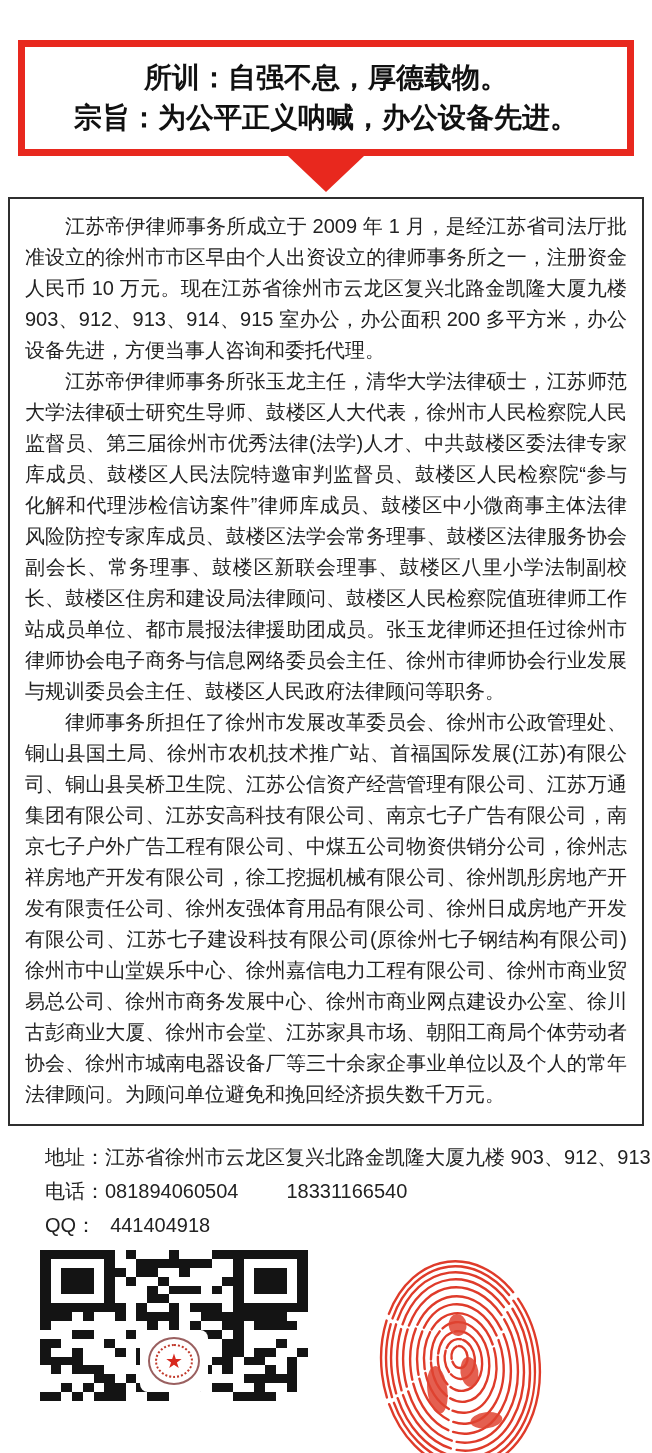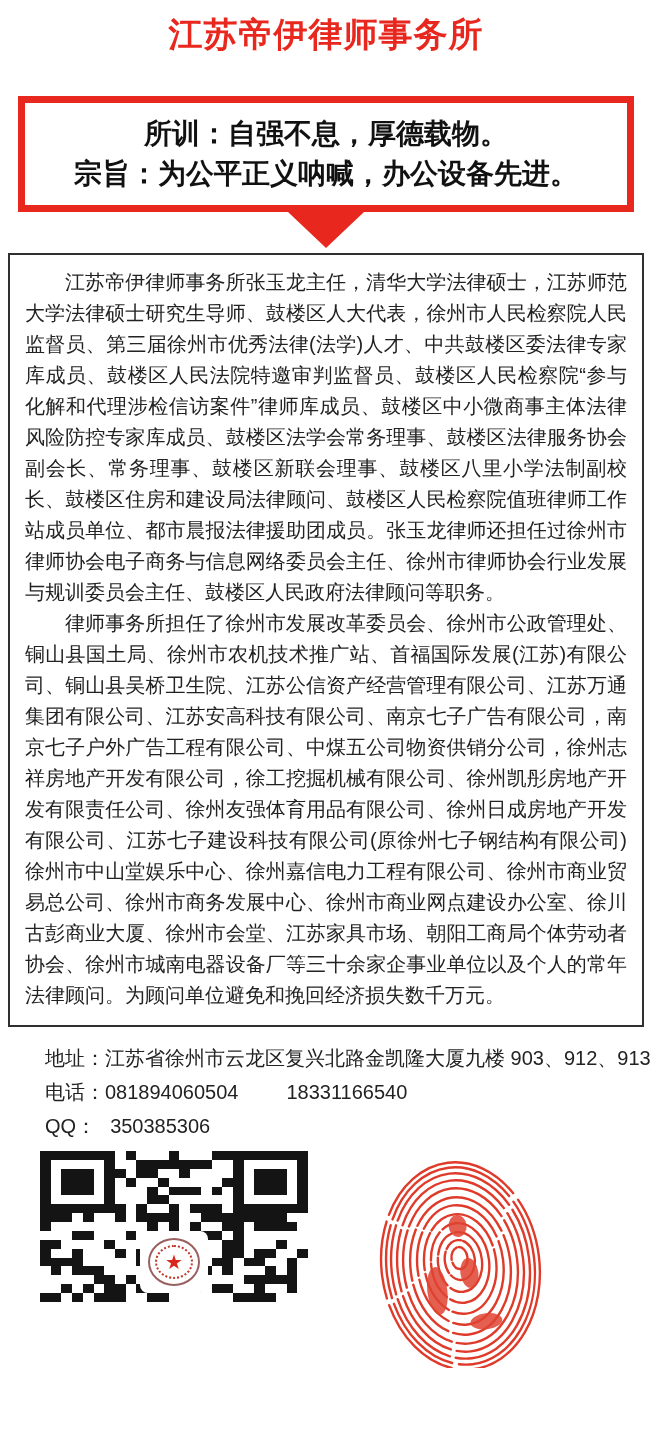--- a/index.html
+++ b/index.html
@@ -63,43 +63,43 @@
   }
   .star { color:#d8281e; font-size:20px; line-height:1; position:relative; }
 
   .fingerprint { margin-left:68px; }
 </style>
 </head>
 <body>
 
 <div class="page">
 
-  <h1 class="title">江苏帝伊律师事务所</h1>
 
   <div class="motto-box">
     <div>所训：自强不息，厚德载物。</div>
     <div>宗旨：为公平正义呐喊，办公设备先进。</div>
   </div>
 
   <div class="triangle"></div>
 
   <div class="main-box">
+    <p>江苏帝伊律师事务所成立于 2009 年 1 月，是经江苏省司法厅批准设立的徐州市市区早由个人出资设立的律师事务所之一，注册资金人民币 10 万元。现在江苏省徐州市云龙区复兴北路金凯隆大厦九楼 903、912、913、914、915 室办公，办公面积 200 多平方米，办公设备先进，方便当事人咨询和委托代理。</p>
     <p>江苏帝伊律师事务所张玉龙主任，清华大学法律硕士，江苏师范大学法律硕士研究生导师、鼓楼区人大代表，徐州市人民检察院人民监督员、第三届徐州市优秀法律(法学)人才、中共鼓楼区委法律专家库成员、鼓楼区人民法院特邀审判监督员、鼓楼区人民检察院“参与化解和代理涉检信访案件”律师库成员、鼓楼区中小微商事主体法律风险防控专家库成员、鼓楼区法学会常务理事、鼓楼区法律服务协会副会长、常务理事、鼓楼区新联会理事、鼓楼区八里小学法制副校长、鼓楼区住房和建设局法律顾问、鼓楼区人民检察院值班律师工作站成员单位、都市晨报法律援助团成员。张玉龙律师还担任过徐州市律师协会电子商务与信息网络委员会主任、徐州市律师协会行业发展与规训委员会主任、鼓楼区人民政府法律顾问等职务。</p>
     <p>律师事务所担任了徐州市发展改革委员会、徐州市公政管理处、铜山县国土局、徐州市农机技术推广站、首福国际发展(江苏)有限公司、铜山县吴桥卫生院、江苏公信资产经营管理有限公司、江苏万通集团有限公司、江苏安高科技有限公司、南京七子广告有限公司，南京七子户外广告工程有限公司、中煤五公司物资供销分公司，徐州志祥房地产开发有限公司，徐工挖掘机械有限公司、徐州凯彤房地产开发有限责任公司、徐州友强体育用品有限公司、徐州日成房地产开发有限公司、江苏七子建设科技有限公司(原徐州七子钢结构有限公司)徐州市中山堂娱乐中心、徐州嘉信电力工程有限公司、徐州市商业贸易总公司、徐州市商务发展中心、徐州市商业网点建设办公室、徐川古彭商业大厦、徐州市会堂、江苏家具市场、朝阳工商局个体劳动者协会、徐州市城南电器设备厂等三十余家企事业单位以及个人的常年法律顾问。为顾问单位避免和挽回经济损失数千万元。</p>
   </div>
 
   <div class="contact">
     <div class="contact-line">
       <span>地址：</span><span>江苏省徐州市云龙区复兴北路金凯隆大厦九楼 903、912、913、914、915 室。</span>
     </div>
     <div class="contact-line">
       <span>电话：</span><span>081894060504</span><span class="phone2">18331166540</span>
     </div>
     <div class="contact-line">
-      <span>QQ：</span><span class="qq-value">350385306</span>
+      <span>QQ：</span><span class="qq-value">441404918</span>
     </div>
   </div>
 
   <div class="images-row">
 
     <div class="qr-wrap">
       <div class="qr-grid" id="qr">
           <i style="grid-row:1;grid-column:1"></i>
           <i style="grid-row:1;grid-column:2"></i>
           <i style="grid-row:1;grid-column:3"></i>

